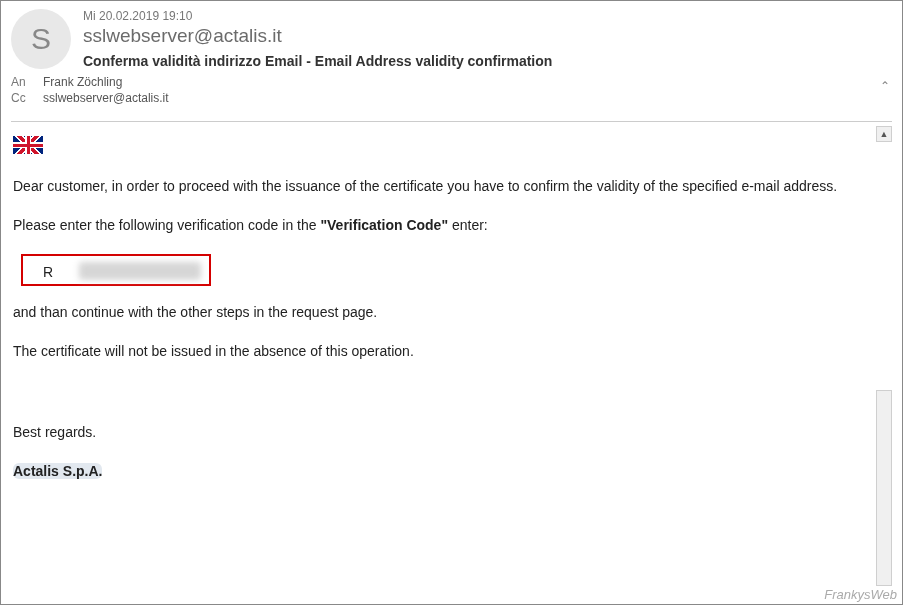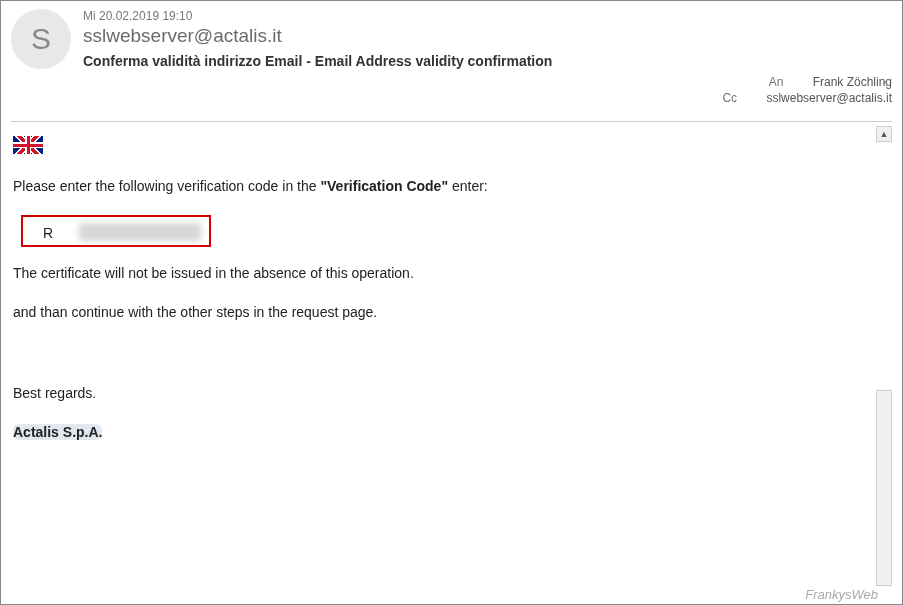--- a/index.html
+++ b/index.html
@@ -36,21 +36,21 @@
     .header-text { flex: 1; padding-top: 0px; }
     .timestamp { font-size: 12px; color: #777; margin-bottom: 2px; }
     .sender { font-size: 19px; color: #6b6b6b; margin-bottom: 6px; font-weight: 400; }
     .subject { font-size: 14px; color: #333; font-weight: 600; }
     .recipients {
       padding: 2px 10px 10px 10px;
       font-size: 12px;
       color: #555;
       position: relative;
     }
-    .recip-row { display: flex; gap: 20px; margin-bottom: 2px; justify-content: flex-end; }
+    .recip-row { display: flex; gap: 8px; margin-bottom: 2px; }
     .recip-label { width: 24px; color: #777; }
     .expand-toggle {
       position: absolute;
       right: 12px;
       top: 6px;
       color: #888;
       font-size: 12px;
       cursor: pointer;
       user-select: none;
     }
@@ -122,21 +122,21 @@
       display: flex; align-items: center; justify-content: center;
       font-size: 9px; color: #555;
       cursor: pointer;
     }
     .scrollbar-track {
       top: 264px; bottom: 0;
       cursor: pointer;
     }
     .watermark {
       position: absolute;
-      right: 24px;
+      right: 5px;
       bottom: 2px;
       font-size: 13px;
       color: #aaa;
       font-style: italic;
     }
     .highlighted { background: #e2e8ef; border-radius: 6px; }
   </style>
 </head>
 <body>
 
@@ -169,32 +169,33 @@
 
 <div class="body-wrapper">
   <div class="scroll-top-btn">
     <span>▲</span>
   </div>
   <div class="scrollbar-track"></div>
 
   <div class="body-scroll">
     <span class="flag-icon"></span>
 
+    <p>Dear customer, in order to proceed with the issuance of the certificate you have to confirm the validity of the specified e-mail address.</p>
 
     <p>
       <span>Please enter the following verification code in the </span><strong>"Verification Code"</strong><span> enter:</span>
     </p>
 
     <div class="code-box">
       <span class="code-visible">R</span>
       <span class="code-blur"></span>
     </div>
 
+    <p>and than continue with the other steps in the request page.</p>
     <p>The certificate will not be issued in the absence of this operation.</p>
-    <p>and than continue with the other steps in the request page.</p>
     <br>
     <br>
     <p>Best regards.</p>
     <p><strong class="highlighted">Actalis S.p.A.</strong></p>
   </div>
 </div>
 
 <div class="watermark">FrankysWeb</div>
 
 </body></html>

